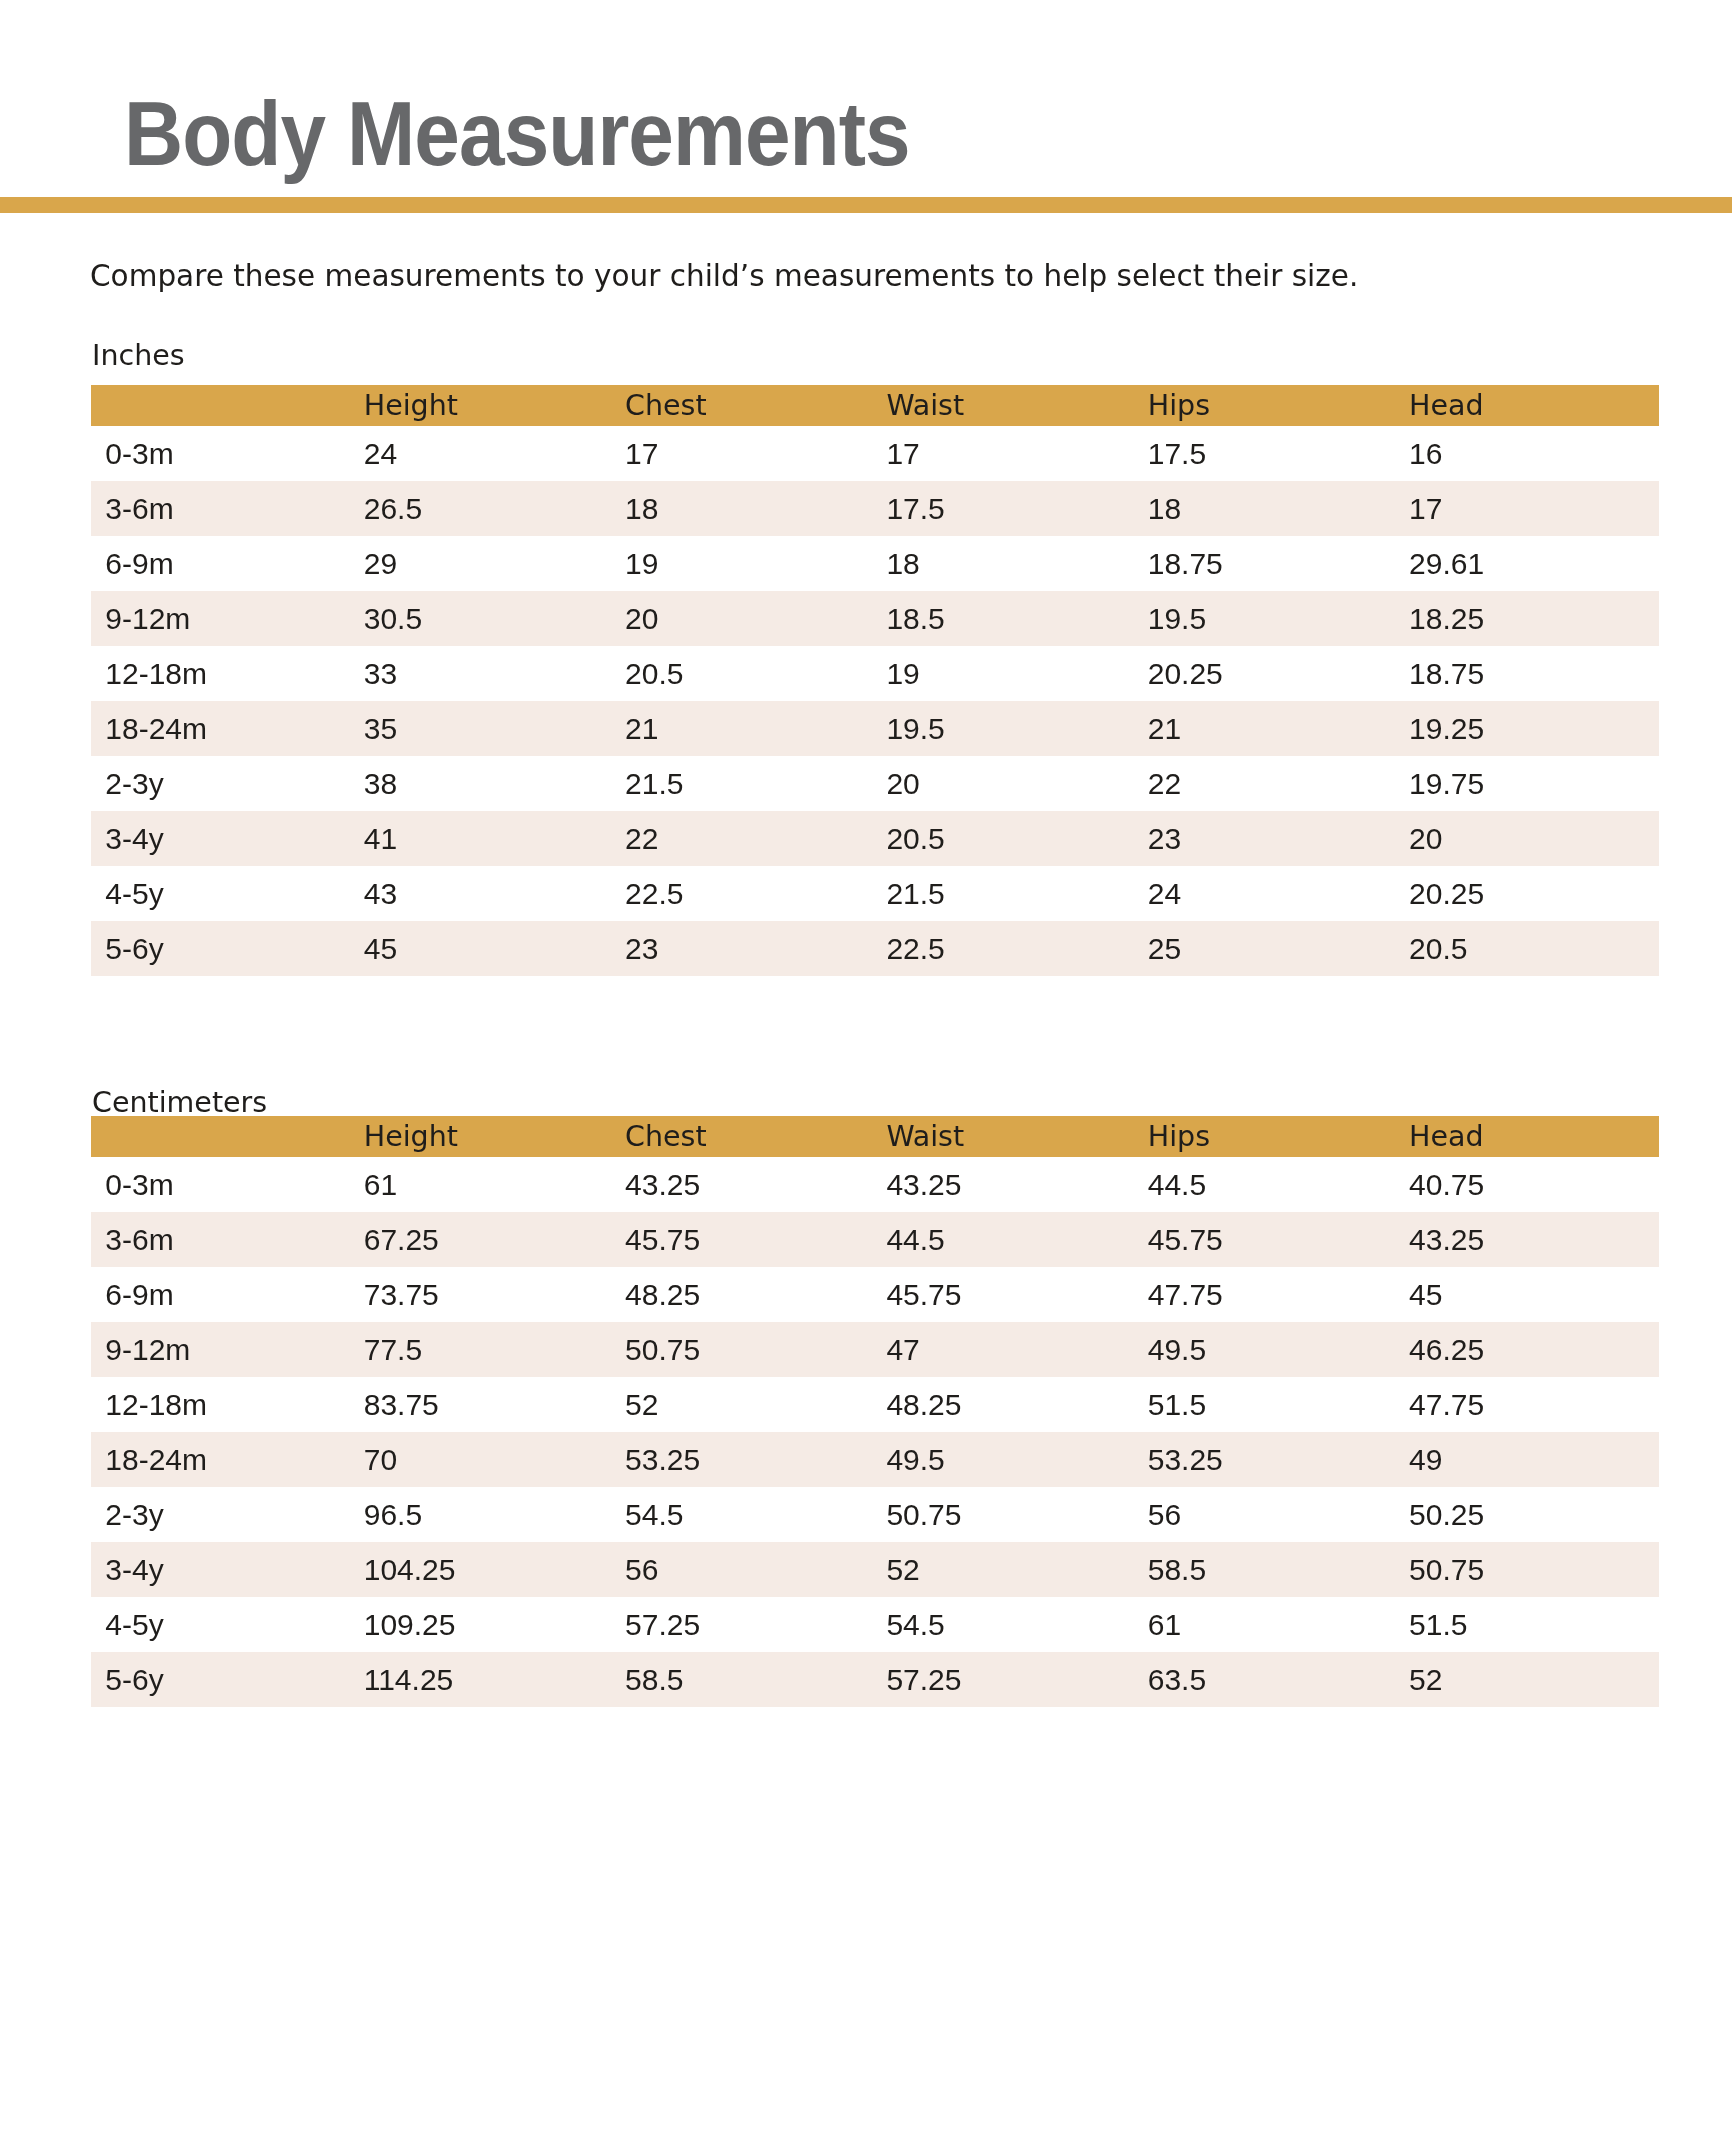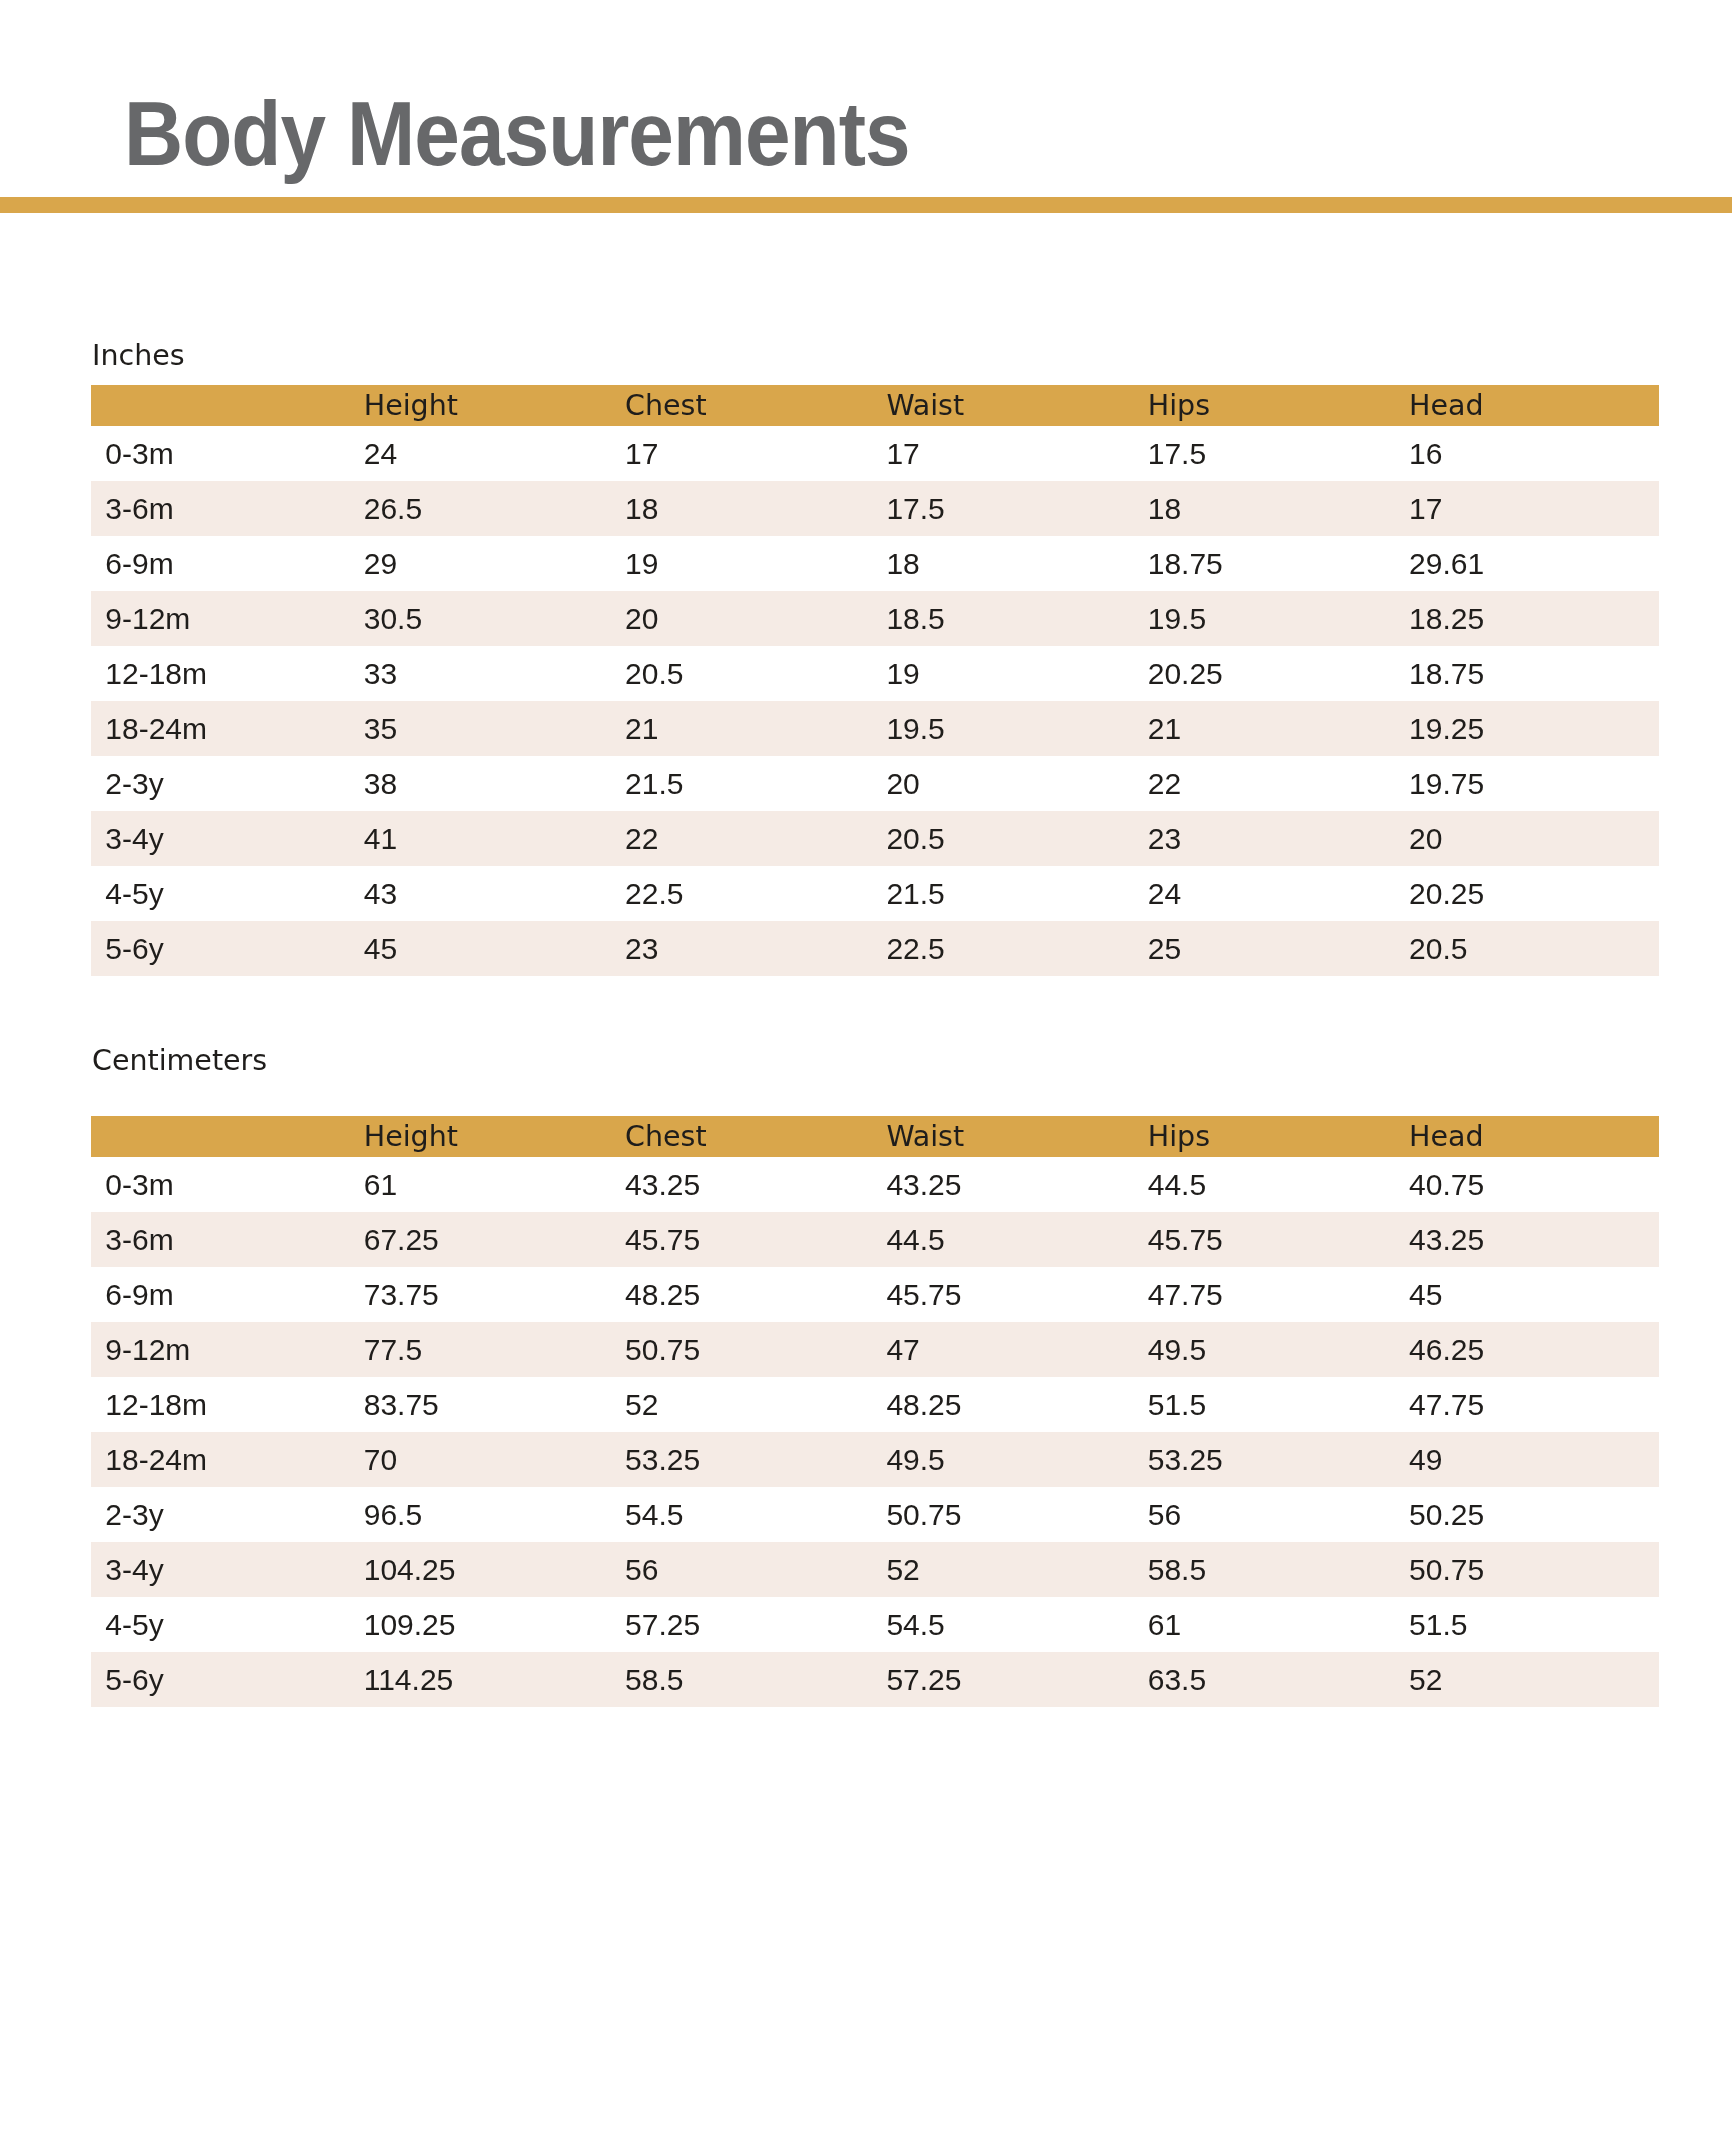--- a/index.html
+++ b/index.html
@@ -53,21 +53,21 @@
   }
   .unit-label{
     position:absolute;
     left:92px;
     font-size:28.5px;
     line-height:1.1;
     color:var(--text-dark);
     text-align:center;
   }
   .unit-label.inches{top:340px;}
-  .unit-label.centimeters{top:1045px;}
+  .unit-label.centimeters{top:1087px;}
   .measure-table{
     position:absolute;
     left:91px;
     border-collapse:collapse;
     table-layout:fixed;
     width:1568px;
   }
   .measure-table.inches{top:385px;}
   .measure-table.centimeters{top:1116px;}
   .measure-table th{
@@ -90,20 +90,21 @@
   }
   .measure-table td.row-label{padding-left:14.3px;}
   .measure-table tbody tr:nth-child(even){background:var(--stripe);}
 </style>
 </head>
 <body>
 
 <div class="page">
   <h1 class="page-title">Body Measurements</h1>
   <div class="divider"></div>
+  <p class="intro">Compare these measurements to your child’s measurements to help select their size.</p>
 
   <div class="unit-label inches">Inches</div>
   <table class="measure-table inches">
       <thead>
         <tr>
           <th></th>
           <th>Height</th>
           <th>Chest</th>
           <th>Waist</th>
           <th>Hips</th>

